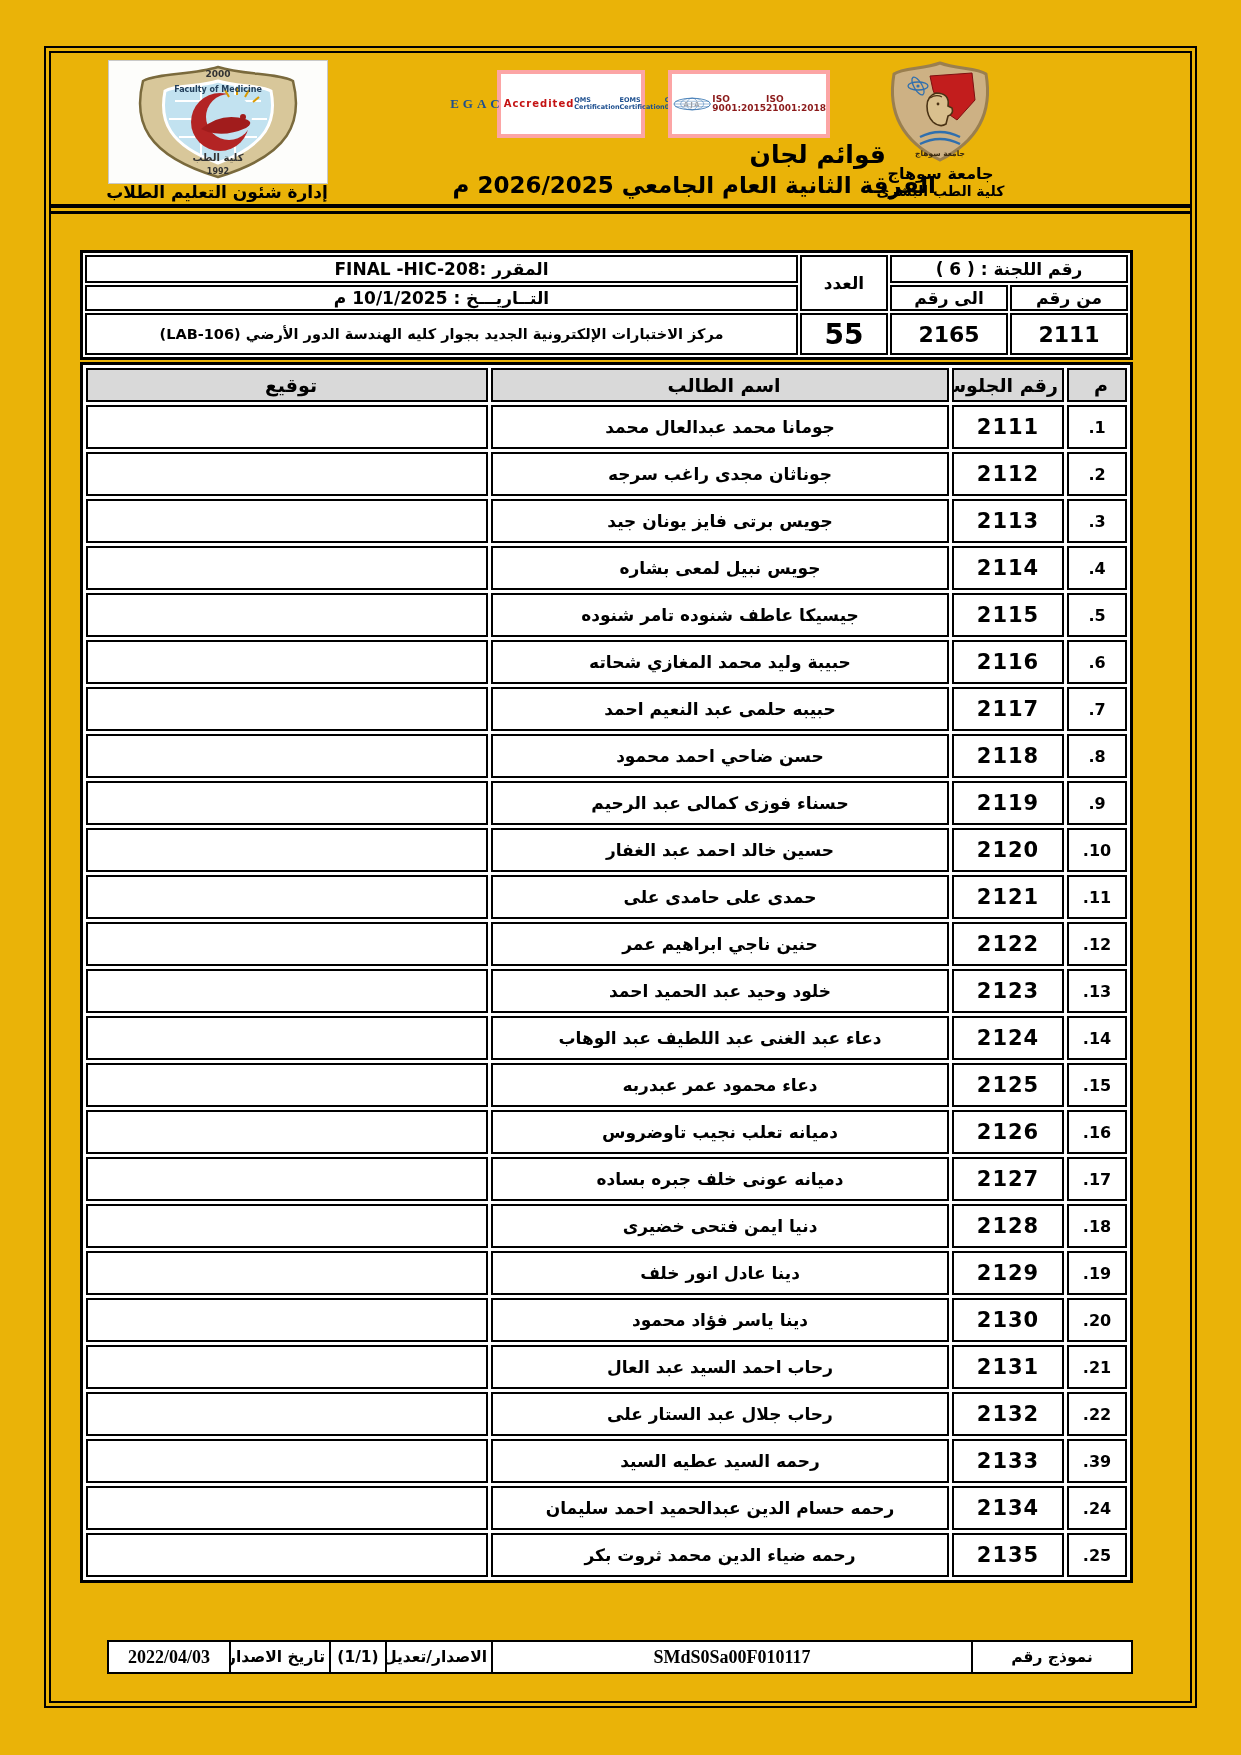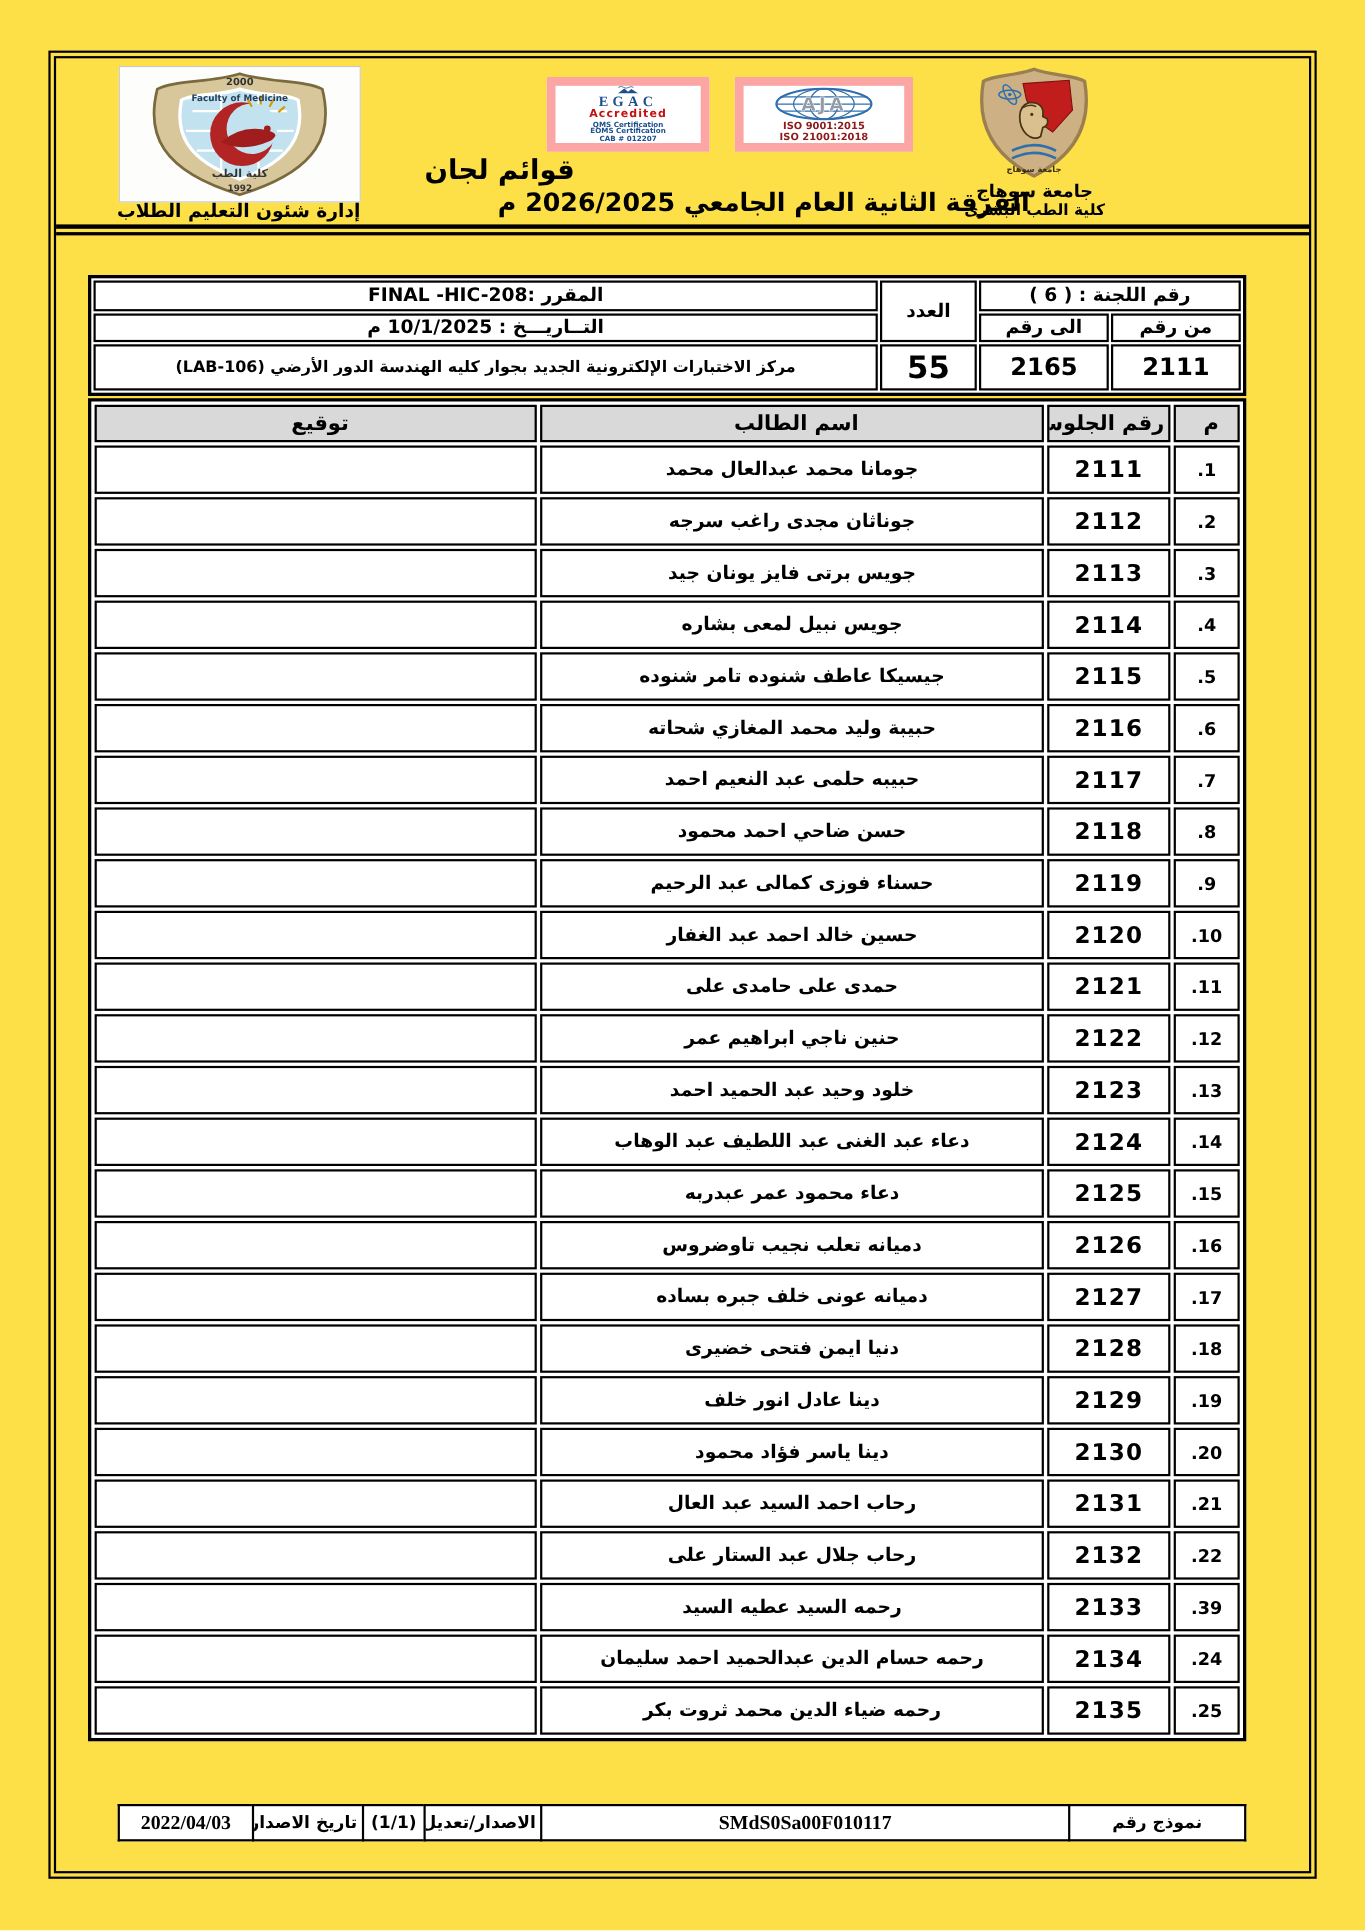--- a/index.html
+++ b/index.html
@@ -1,36 +1,36 @@
 <!DOCTYPE html>
 <html lang="ar" style="--table-header-bg: #d9d9d9; --logo-red: #b32424; --logo-blue: #1d4f8f; --logo-tan: #cdb184;"><head>
 <meta charset="utf-8">
 <style>
   html,body { margin:0; padding:0; background:#fff; }
   .page {
-    position:relative; width:1241px; height:1755px; background:#fde047;
+    position:relative; width:1241px; height:1755px; background:#eab308;
     font-family:"DejaVu Sans", sans-serif; color:#000; font-weight:bold;
     overflow:hidden;
   }
   .frame {
     position:absolute; left:44px; top:46px; width:1153px; height:1662px;
     box-sizing:border-box; border:7px double #000;
   }
   
   .faculty-logo { position:absolute; left:108px; top:60px; width:218px; height:122px; border:1px solid #c9c9c9; background:#fdfdfb; }
   .dept-label   { position:absolute; left:92px;  top:182px; width:250px; text-align:center; font-size:17px; direction:rtl; }
-  .cert-box { position:absolute; top:70px; height:68px; box-sizing:border-box; border:8px solid #fca5a5; background:#fff;
-              display:flex; flex-direction:column; align-items:center; justify-content:center; line-height:1.05; }
+  .cert-box { position:absolute; top:70px; height:68px; box-sizing:border-box; border:4px solid #fca5a5; background:#fff;
+              display:flex; flex-direction:row; align-items:center; justify-content:center; line-height:1.05; }
   .egac-box { left:497px; width:148px; }
   .aja-box  { left:668px; width:162px; }
   .egac-name { font-family:"Liberation Serif", serif; font-size:13px; letter-spacing:4px; color:#1d4f8f; }
   .egac-accredited { font-size:10px; color:#c41212; letter-spacing:1px; }
   .egac-line { font-size:6.5px; color:#1d4f8f; }
   .aja-line  { font-size:9px; color:#8b1a1a; }
-  .doc-title    { position:absolute; left:386px; top:140px; width:500px; text-align:left; font-size:25px; direction:rtl; }
+  .doc-title    { position:absolute; left:386px; top:140px; width:500px; text-align:right; font-size:25px; direction:rtl; }
   .doc-subtitle { position:absolute; left:336px; top:172px; width:600px; text-align:right; font-size:23px; direction:rtl; }
   .sohag-logo { position:absolute; left:878px; top:60px; width:124px; height:104px; }
   .univ-label { position:absolute; left:858px; top:164px; width:165px; text-align:center; direction:rtl; }
   .univ-line1 { font-size:16px; }
   .univ-line2 { font-size:14px; }
   .separator { position:absolute; left:51px; top:204px; width:1139px; height:10px; box-sizing:border-box;
                border-top:4px solid #000; border-bottom:3px solid #000; }
   
   table { border-collapse:separate; direction:rtl; table-layout:fixed; background:#fff; }
   td { text-align:center; vertical-align:middle; padding:0 4px; overflow:hidden; white-space:nowrap; }

